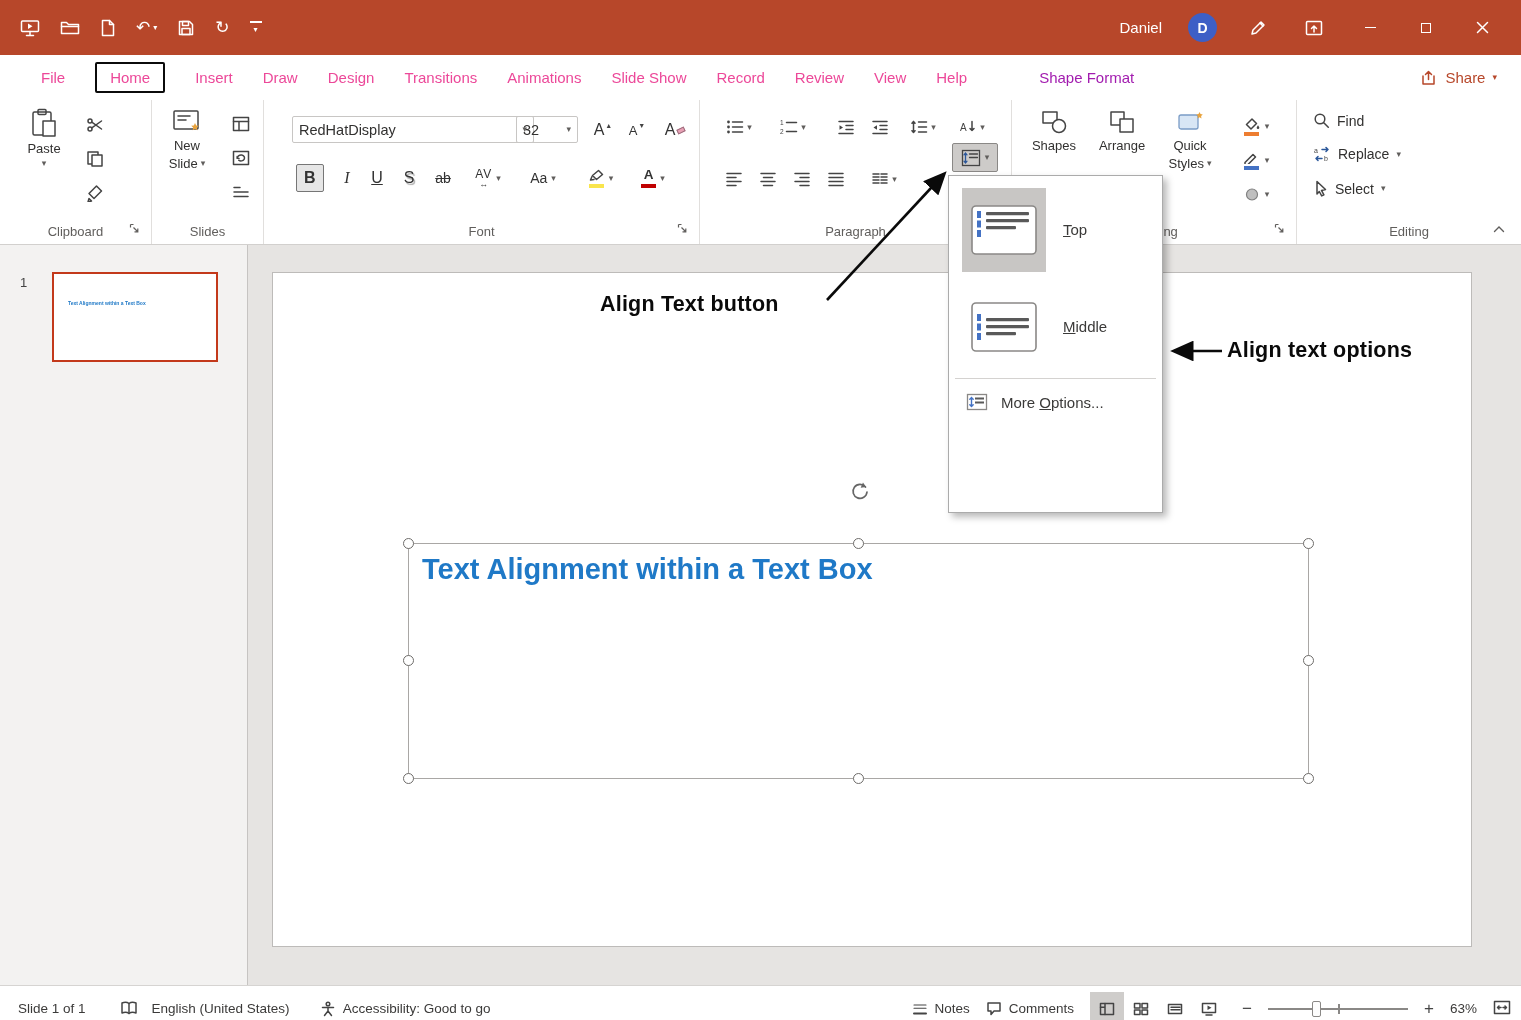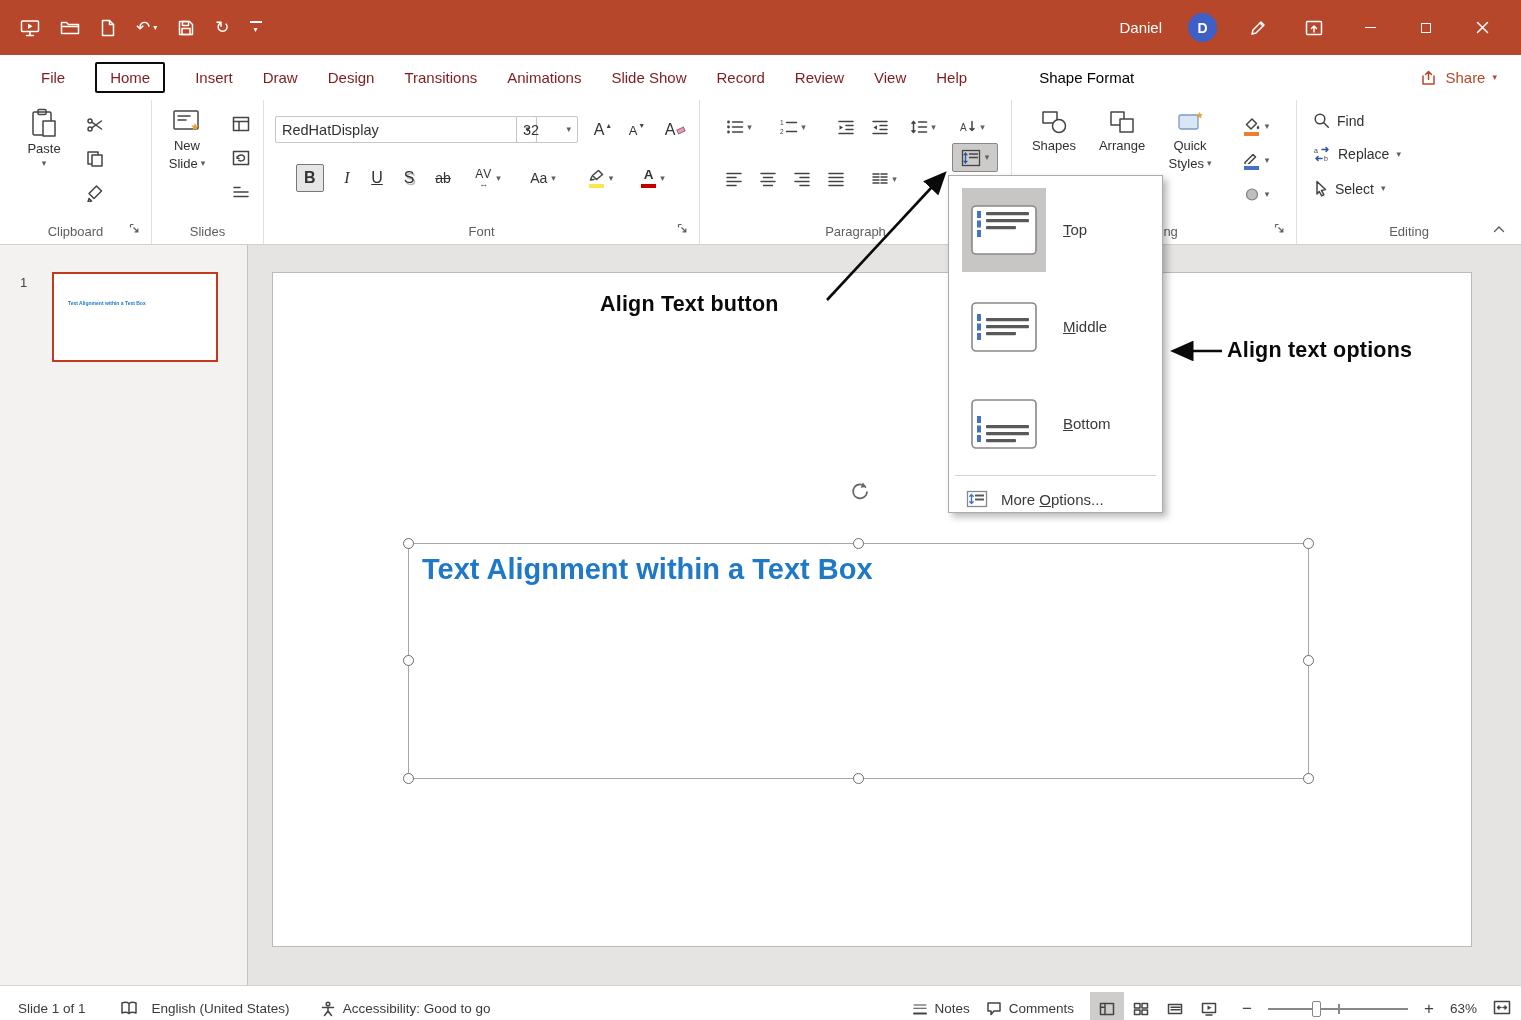--- a/index.html
+++ b/index.html
@@ -17,23 +17,23 @@
   .user-name { font-size:15px; }
   .winbtn { display:flex; align-items:center; justify-content:center; width:30px; height:30px; }
   svg.icon { fill:none; stroke:#444; stroke-width:1.5; stroke-linecap:round; stroke-linejoin:round; }
   svg.wicon { fill:none; stroke:#fff; stroke-width:1.5; stroke-linecap:round; stroke-linejoin:round; }
   .uni-w { color:#fff; font-size:17px; line-height:1; }
   .chev { font-size:9px; color:#605E5C; line-height:1; }
   .chev-w { font-size:8px; color:#fff; line-height:1; }
 
   
   .tabsrow { height:45px; display:flex; align-items:center; padding:0 24px 0 26px; background:#fff; }
-  .tab { font-size:15px; color:#7f1d1d; padding:6px 15px; white-space:nowrap; cursor:default; }
+  .tab { font-size:15px; color:#ec4899; padding:6px 15px; white-space:nowrap; cursor:default; }
   .tab-home-box { border:2px solid #0b0b0b; border-radius:2px; padding:5px 13px; }
-  .tab-contextual { color:#000000; margin-left:42px; }
+  .tab-contextual { color:#a21caf; margin-left:42px; }
   .share-btn { margin-left:auto; display:flex; align-items:center; gap:7px; color:#B7472A; font-size:15px; }
 
   
   .ribbon { position:relative; height:145px; background:#fff; border-bottom:1px solid #D2D0CE; }
   .rgroup { position:absolute; top:0; height:144px; border-right:1px solid #E1DFDD; }
   .g-label { position:absolute; bottom:5px; left:0; right:0; text-align:center; font-size:13px; color:#605E5C; }
   .launcher { position:absolute; right:12px; bottom:7px; }
   .bigbtn { position:absolute; display:flex; flex-direction:column; align-items:center; gap:3px; font-size:13px; color:#323130; }
   .sbtn { position:absolute; display:flex; align-items:center; justify-content:center; }
   .combo { position:absolute; height:27px; border:1px solid #C8C6C4; border-radius:2px; display:flex; align-items:center; padding:0 6px; font-size:14.5px; color:#323130; justify-content:space-between; }
@@ -249,21 +249,21 @@
       </div>
       <div class="sbtn" style="left:76px;top:80px;width:26px;height:24px;">
         <svg class="icon" width="18" height="14" viewBox="0 0 18 14">
             <path d="M2 2.5h6M2 7h14M2 11.5h14"></path>
           </svg>
       </div>
       <div class="g-label">Slides</div>
     </div>
 
     <div class="rgroup" style="left:264px;width:436px;">
-      <div class="combo" style="left:11px;top:16px;width:262px;">
+      <div class="combo" style="left:28px;top:16px;width:242px;">
         <span>RedHatDisplay</span>
           <span class="chev">▾</span>
       </div>
       <div class="combo" style="left:252px;top:16px;width:62px;">
         <span>32</span>
           <span class="chev">▾</span>
       </div>
       <div class="sbtn" style="left:324px;top:17px;width:30px;height:26px;gap:1px;">
         <span class="tbtn">A</span>
           <span style="font-size:7px;color:#444;position:relative;top:-5px;">▲</span>
@@ -639,38 +639,20 @@
             </g>
           <g fill="#595959">
               <rect x="15" y="16" width="43" height="3.2" rx="1"></rect>
               <rect x="15" y="23" width="43" height="3.2" rx="1"></rect>
               <rect x="15" y="30" width="30" height="3.2" rx="1"></rect>
             </g>
         </svg>
       </span>
       <span class="dd-label"><span></span><span class="u">M</span><span>iddle</span></span>
     </div>
-    <div class="dd-item">
-      <span class="dd-iconwrap">
-        <svg width="66" height="50" viewBox="0 0 66 50">
-          <rect x="1" y="1" width="64" height="48" rx="4" fill="#fff" stroke="#8A8886" stroke-width="1.6"></rect>
-          <g fill="#4472C4">
-              <rect x="6" y="17" width="4" height="7"></rect>
-              <rect x="6" y="26.5" width="4" height="7"></rect>
-              <rect x="6" y="36" width="4" height="7"></rect>
-            </g>
-          <g fill="#595959">
-              <rect x="15" y="26" width="43" height="3.2" rx="1"></rect>
-              <rect x="15" y="33" width="43" height="3.2" rx="1"></rect>
-              <rect x="15" y="40" width="30" height="3.2" rx="1"></rect>
-            </g>
-        </svg>
-      </span>
-      <span class="dd-label"><span></span><span class="u">B</span><span>ottom</span></span>
-    </div>
     <div class="dd-sep"></div>
     <div class="dd-more">
       <svg width="22" height="20" viewBox="0 0 22 20">
         <rect x="1.5" y="2.5" width="19" height="15" fill="#fff" stroke="#8A8886" stroke-width="1.3"></rect>
         <g fill="#595959">
             <rect x="9" y="5.5" width="9" height="2"></rect>
             <rect x="9" y="9.5" width="9" height="2"></rect>
           </g>
         <path stroke="#4472C4" fill="none" stroke-width="1.4" stroke-linecap="round" d="M5.5 5.5v9M3.8 7.2L5.5 5.5l1.7 1.7M3.8 12.8l1.7 1.7 1.7-1.7"></path>
       </svg>

